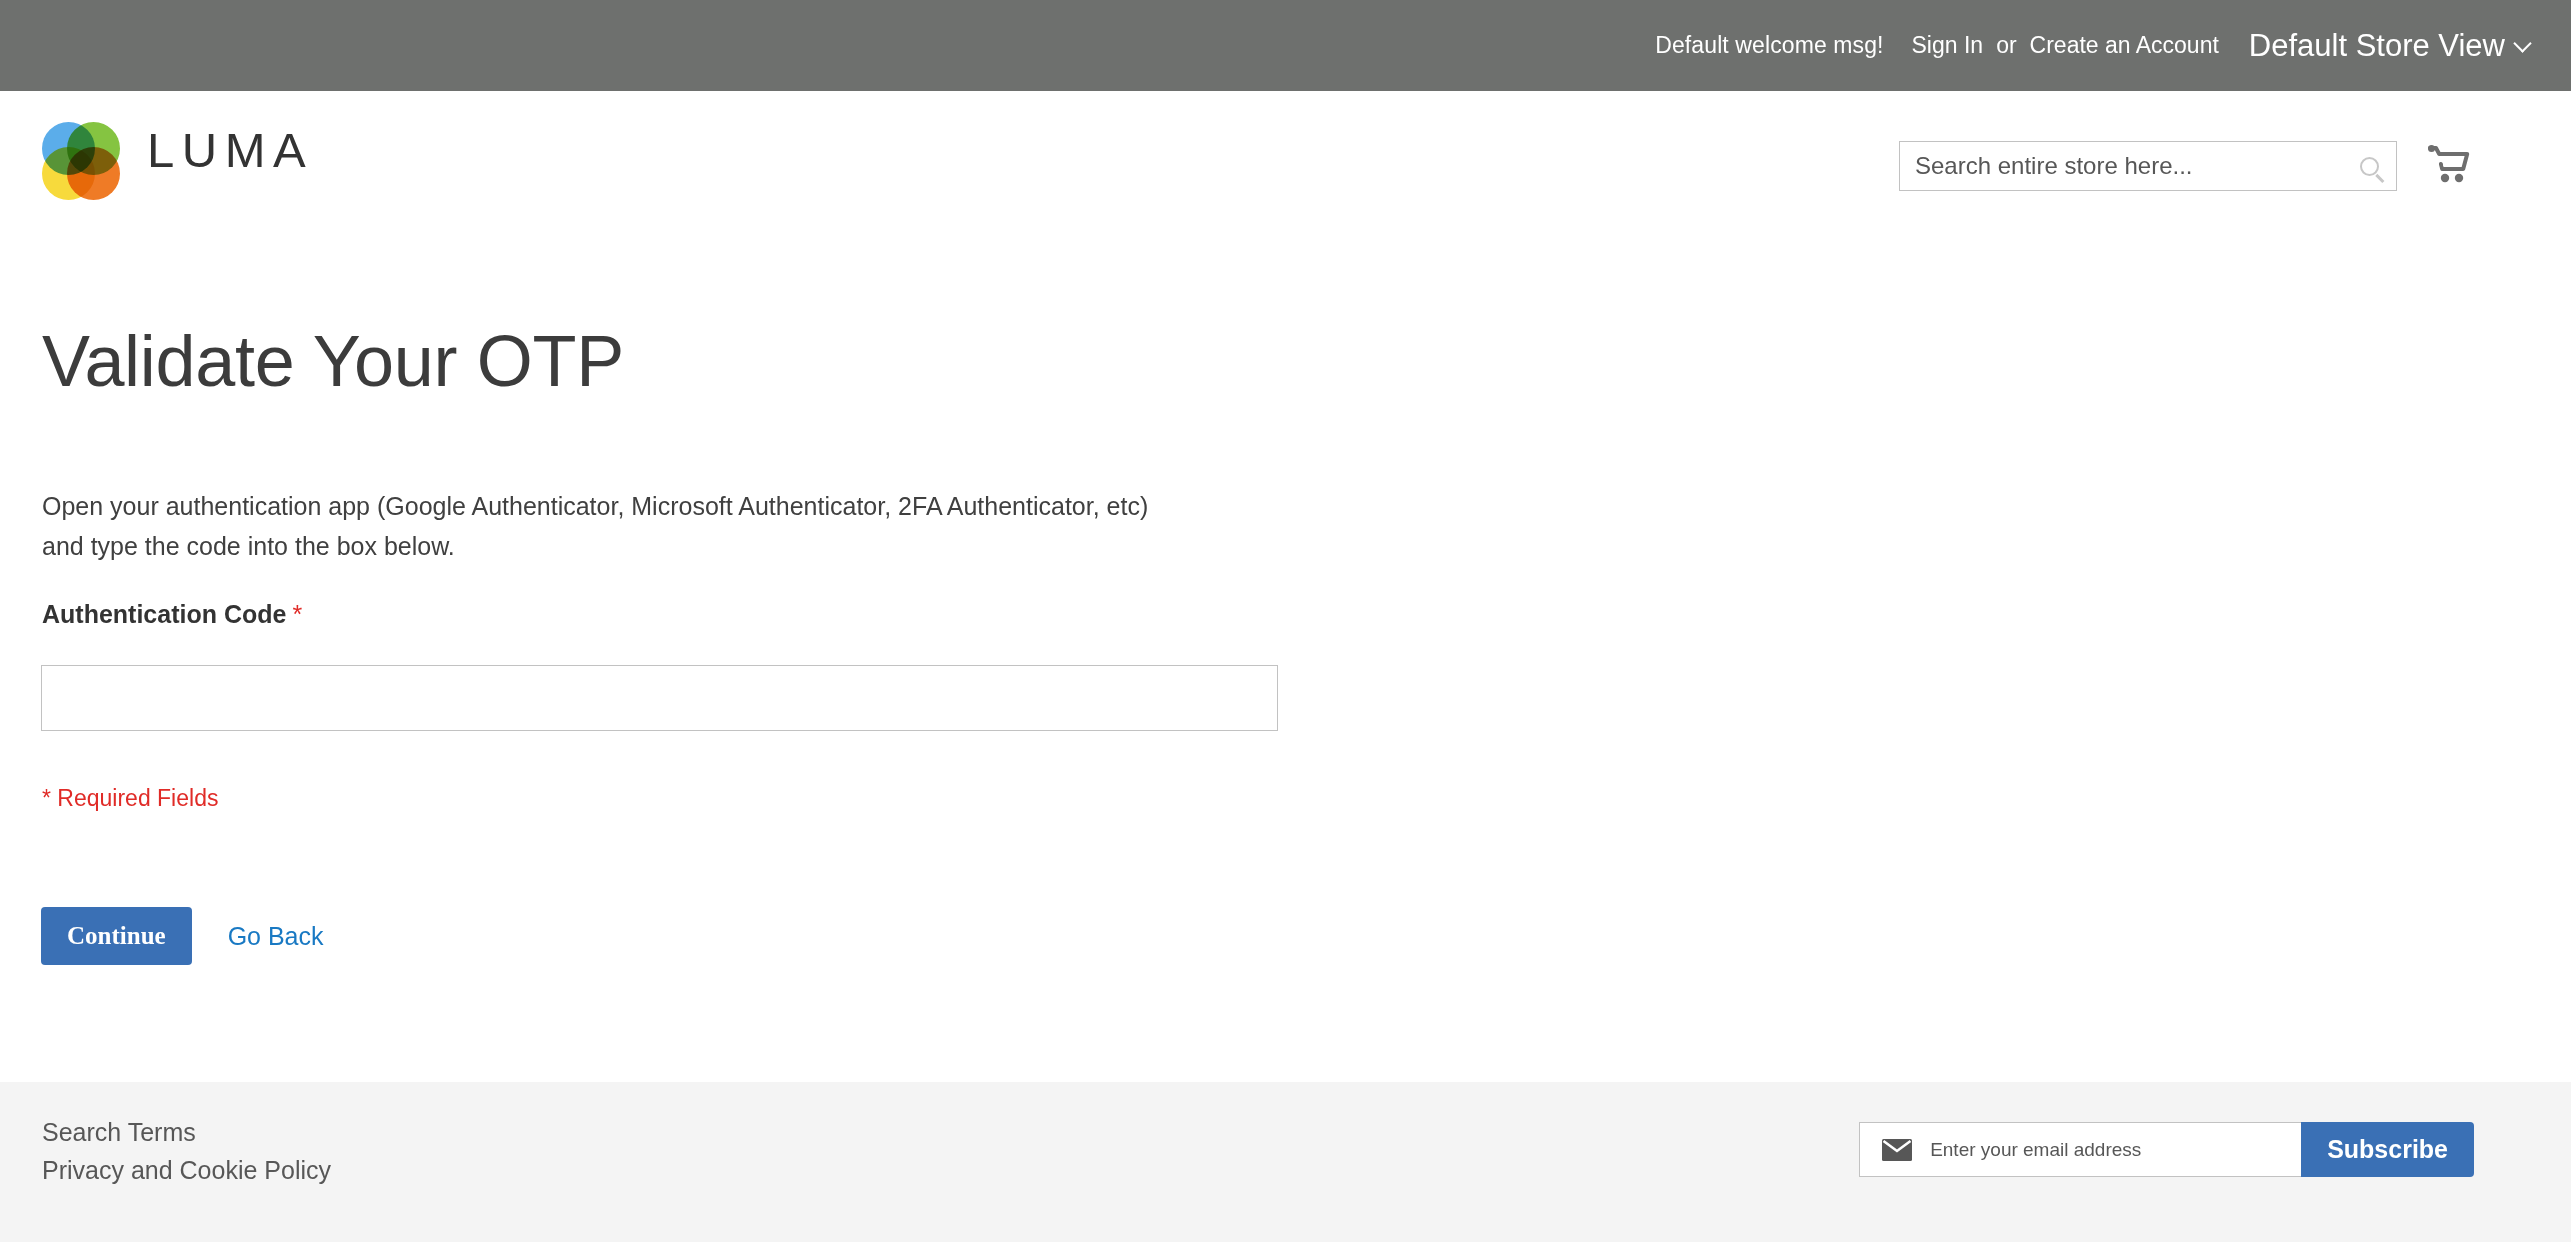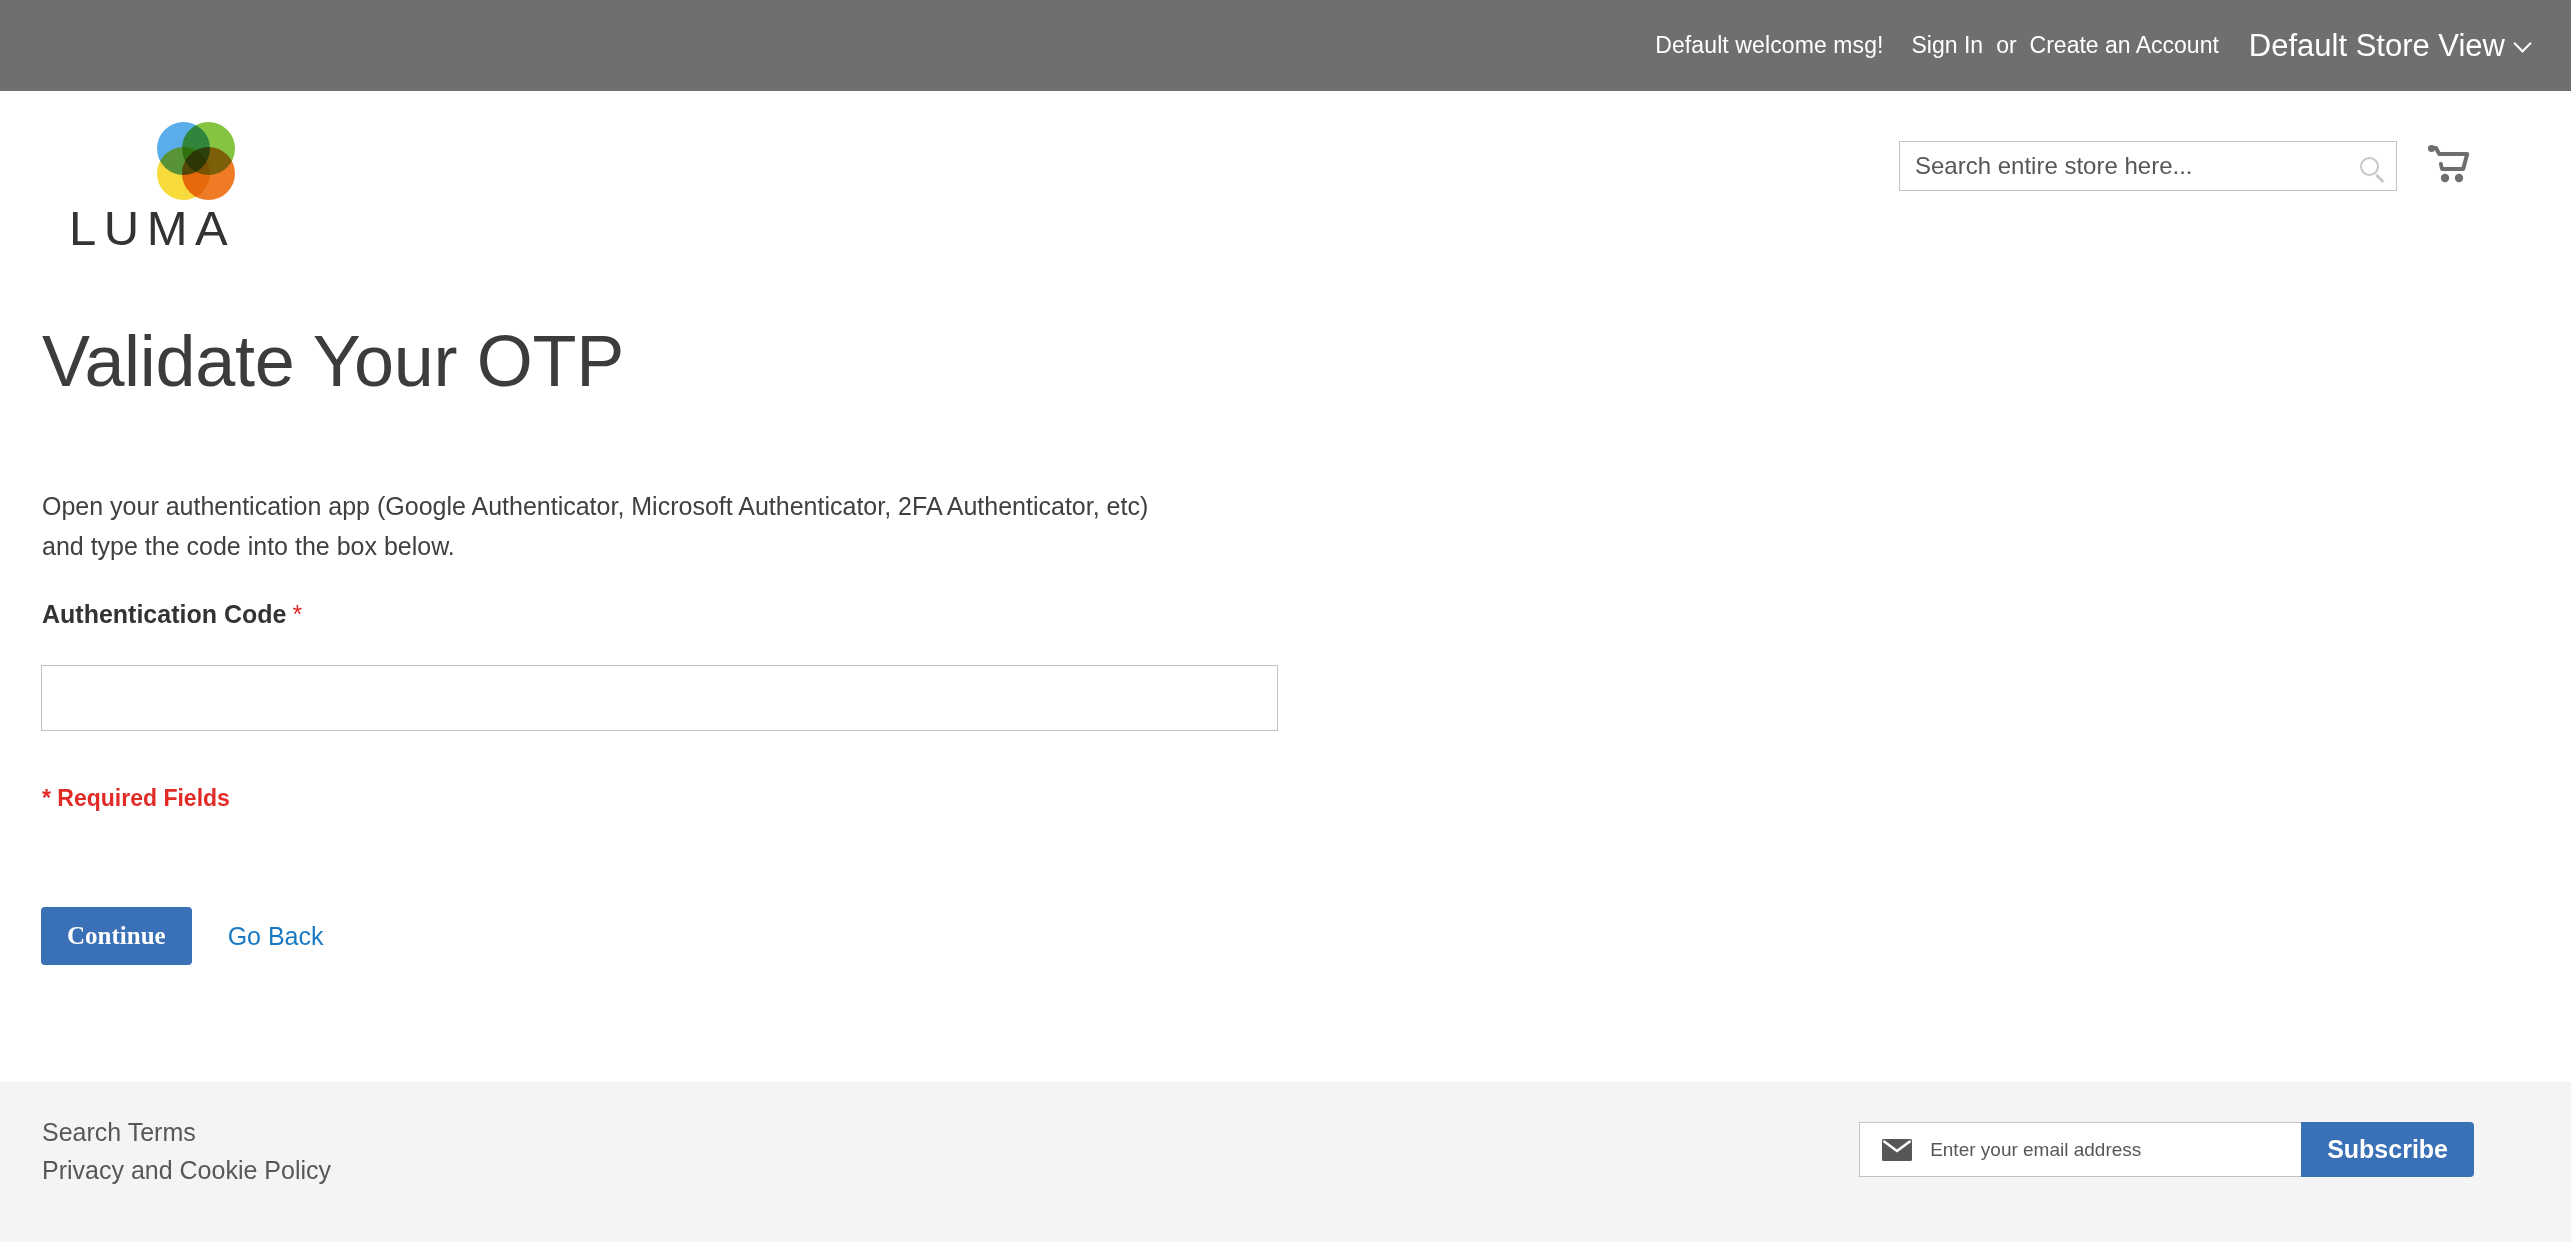--- a/index.html
+++ b/index.html
@@ -84,22 +84,21 @@
     position: absolute;
     top: 77px; left: 0;
     width: 2571px;
     height: 109px;
   }
   .logo-wrap {
     position: absolute;
     left: 42px;
     top: 45px;
     display: flex;
-    align-items: flex-end;
-    flex-direction: column;
+    align-items: flex-start;
   }
   .logo-mark {
     position: relative;
     width: 78px;
     height: 78px;
   }
   .logo-mark span {
     position: absolute;
     width: 53px;
     height: 53px;
@@ -231,21 +230,20 @@
     padding: 0 18px;
     outline: none;
     font-family: "Liberation Sans", sans-serif;
   }
   .required-note {
     position: absolute;
     left: 42px;
     top: 599px;
     font-size: 23px;
     color: #e02b27;
-    font-weight: bold;
   }
   .actions {
     position: absolute;
     left: 41px;
     top: 721px;
     display: flex;
     align-items: center;
   }
   .btn-primary {
     background: #3a70b5;

